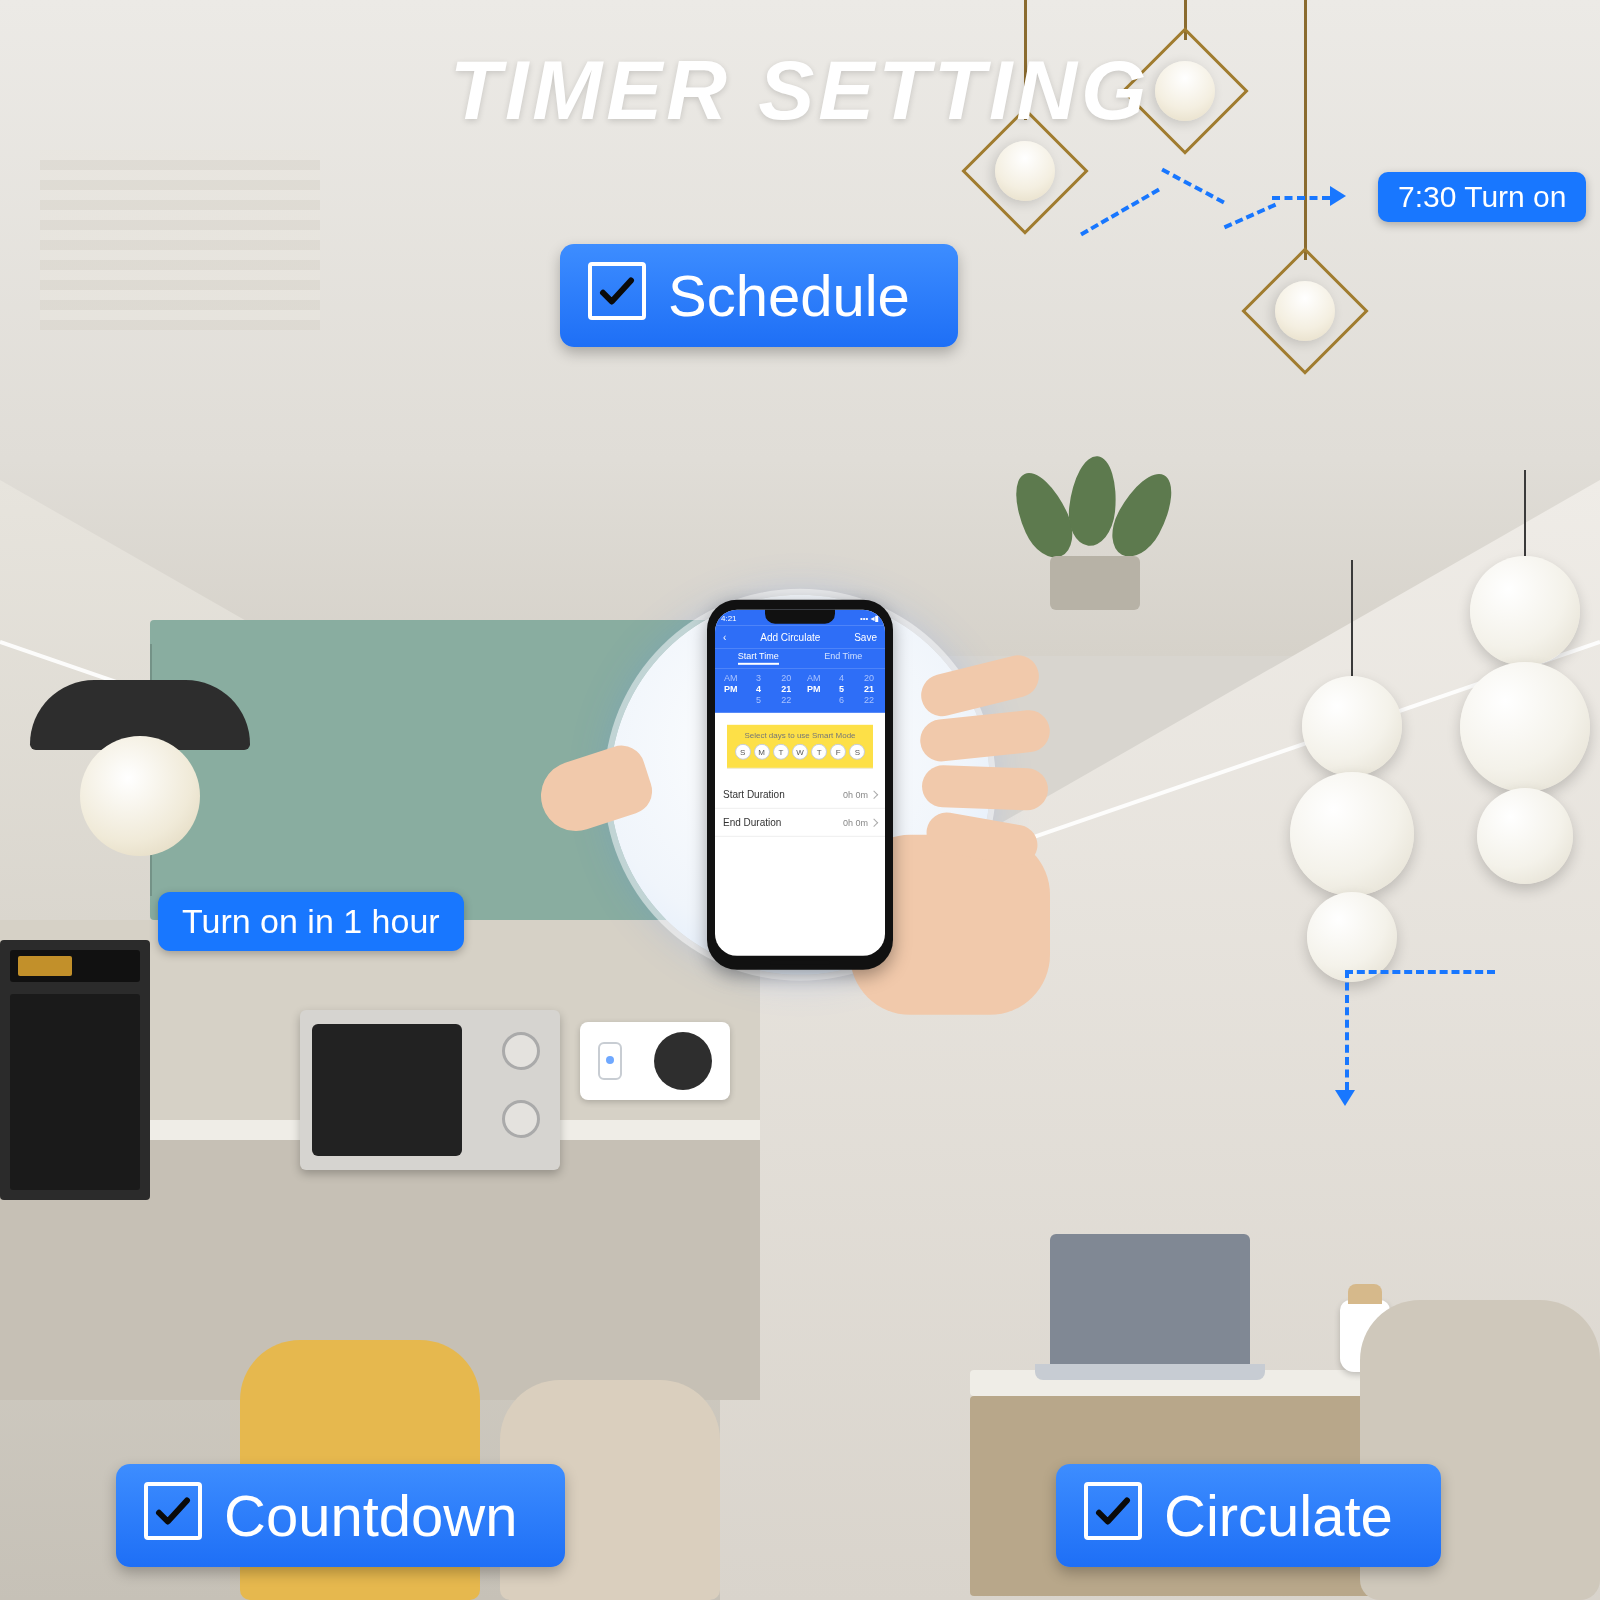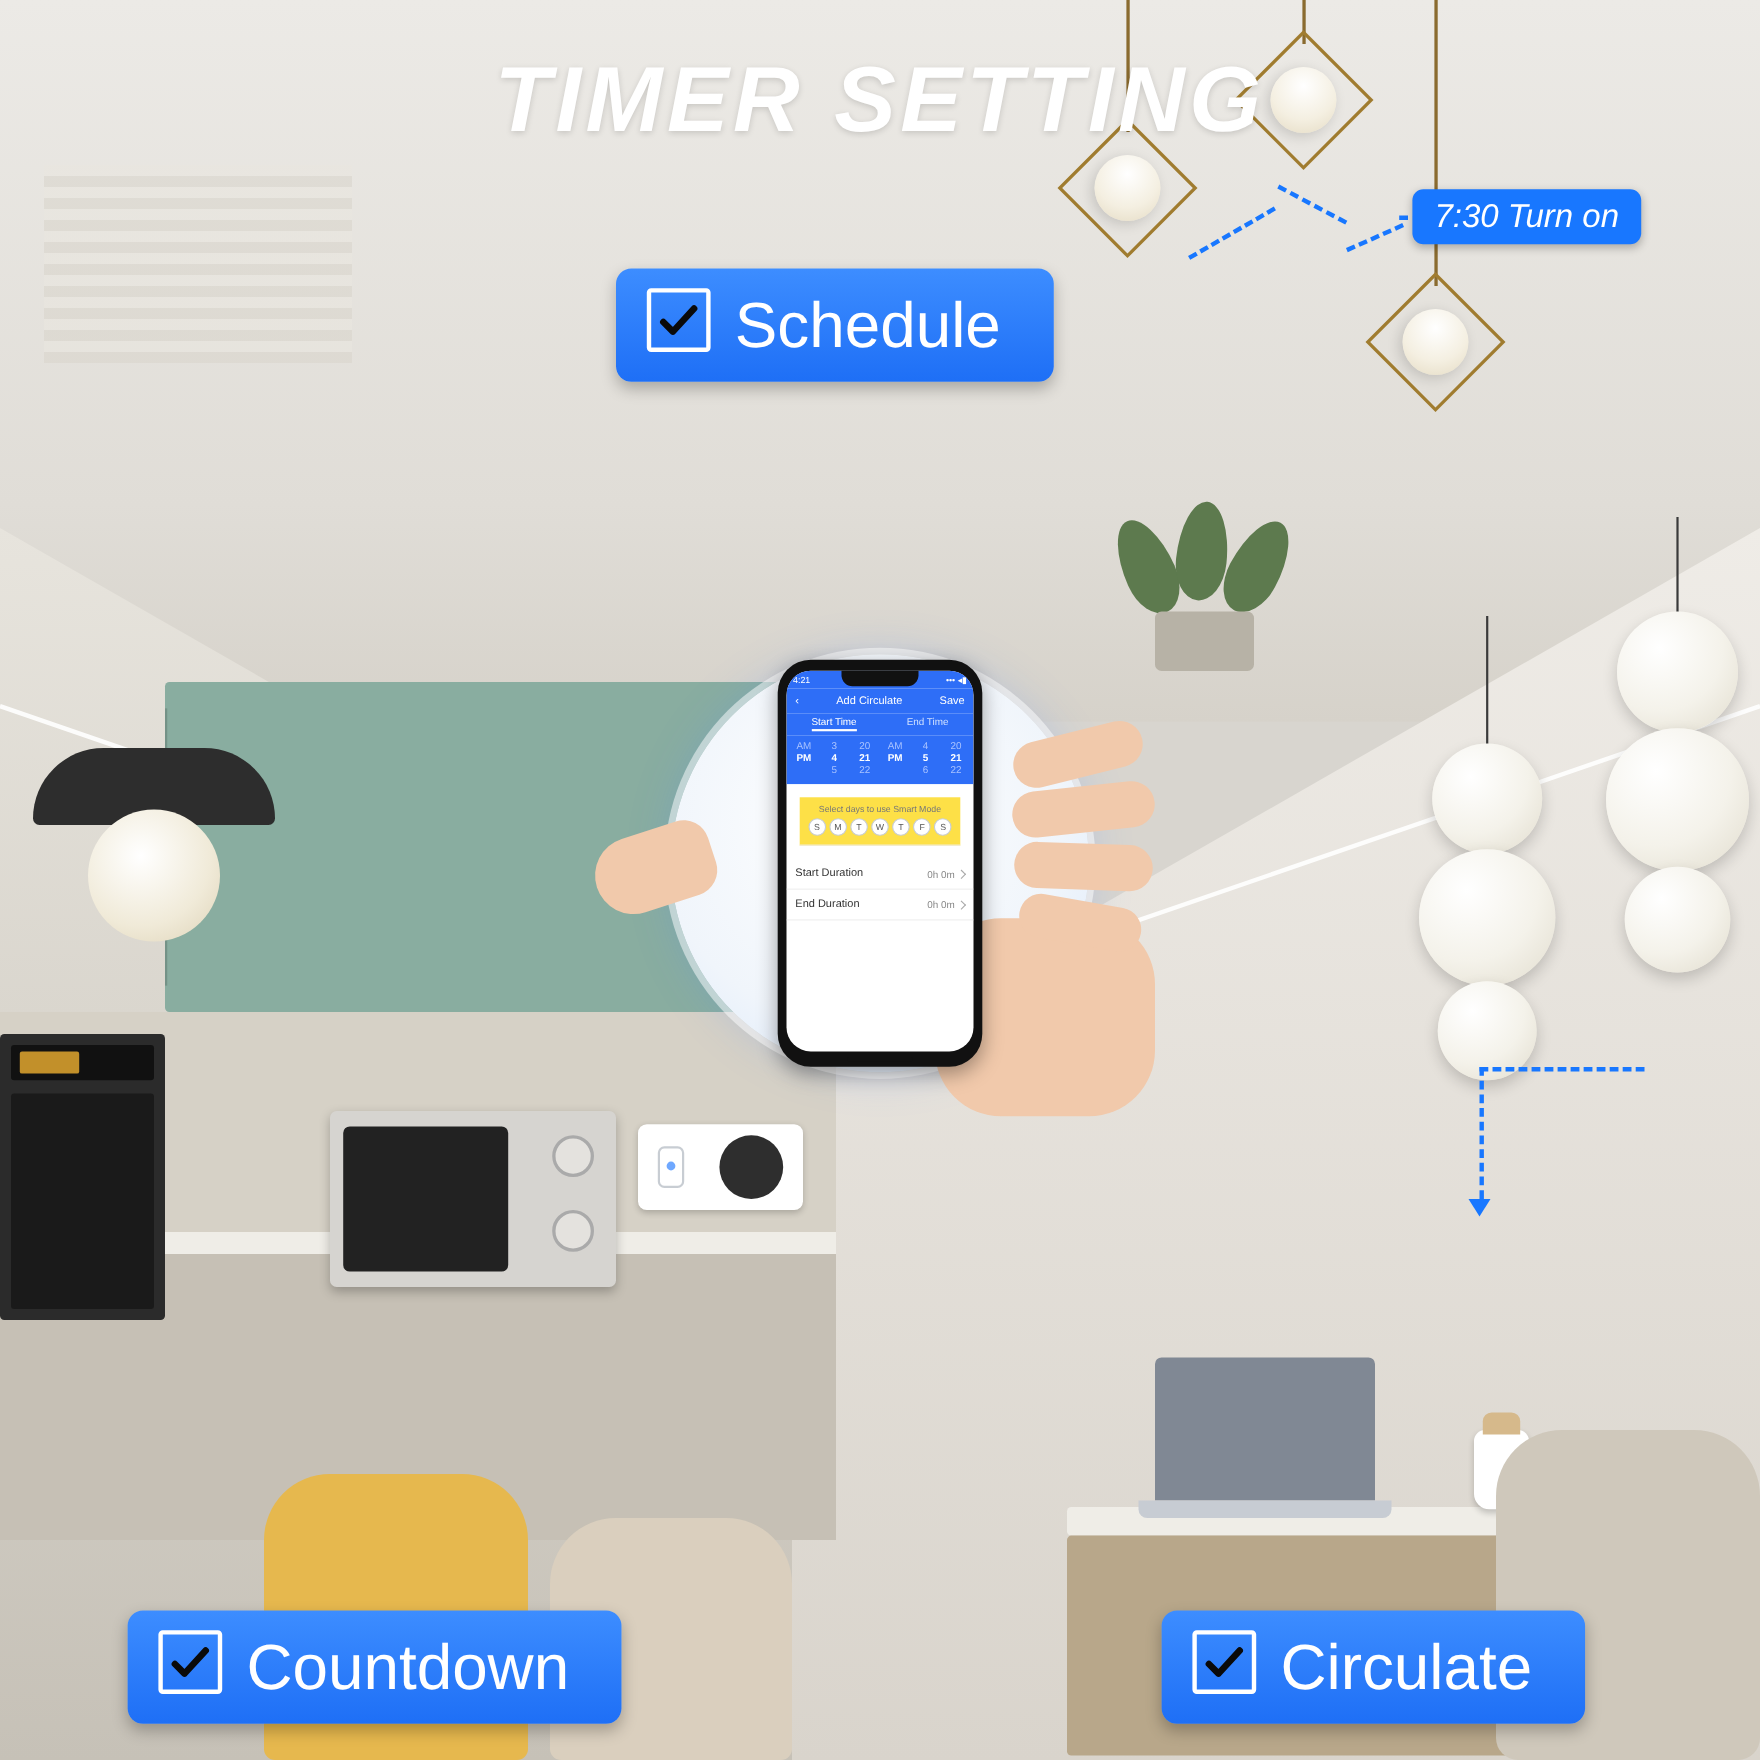--- a/index.html
+++ b/index.html
@@ -200,22 +200,23 @@
         </svg>
     </span>
     <span>Schedule</span>
   </div>
 
   <div class="dash" style="left:1075px; top:210px; width:90px; transform:rotate(-30deg);"></div>
   <div class="dash" style="left:1158px; top:184px; width:70px; transform:rotate(28deg);"></div>
   <div class="dash" style="left:1222px; top:214px; width:56px; transform:rotate(-24deg);"></div>
   <div class="dash" style="left:1272px; top:196px; width:58px;"></div>
   <div class="arrowhead r" style="left:1330px; top:186px;"></div>
-  <div class="callout small" style="left:1284px; top:172px;font-style:italic;">7:30 Turn on</div>
-
+  <div class="callout small" style="left:1378px; top:172px;">7:30 Turn on</div>
+
+  <div class="callout" style="left:158px; top:892px;">Turn on in 1 hour</div>
   <div class="feature" style="left:116px; top:1464px;">
     <span class="chk">
       <svg viewBox="0 0 24 24" fill="none" stroke="#0a0a0a" stroke-width="3.4" stroke-linecap="round" stroke-linejoin="round">
           <polyline points="4 13 9 18 20 6"></polyline>
         </svg>
     </span>
     <span>Countdown</span>
   </div>
 
   <div class="dash" style="left:1345px; top:970px;  width:150px;"></div>

